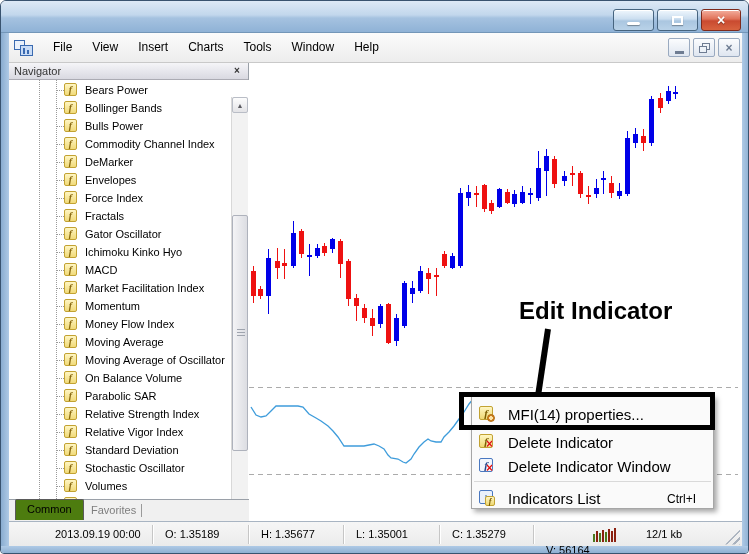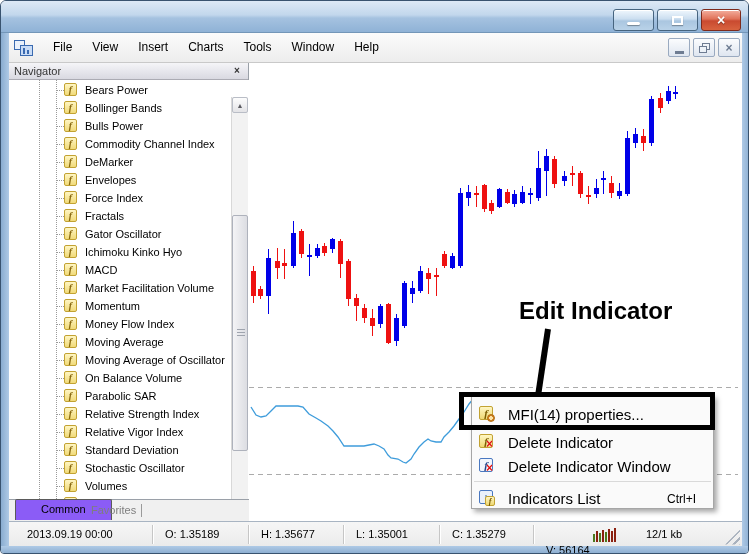--- a/index.html
+++ b/index.html
@@ -87,23 +87,23 @@
   .sc-up { top:0; }
   .sc-thumb { position:absolute; left:0; top:118px; width:16px; height:236px;
               background:linear-gradient(to right,#F4F4F6,#DCDDE2);
               border:1px solid #AEB2BC; border-radius:2px; }
   .sc-grip { position:absolute; left:4px; top:113px; width:8px; height:9px;
              background:repeating-linear-gradient(to bottom,#9FA4AE 0 1px,transparent 1px 3px); }
 
   
   .nav-tabs { position:absolute; left:0; top:436px; width:240px; height:22px;
               background:#F0F0F0; border-top:1px solid #9AA0A8; }
-  .tab-active { position:absolute; left:6px; top:-1px; height:21px; background:#8b5cf6;
+  .tab-active { position:absolute; left:6px; top:-1px; height:21px; background:#4d7c0f;
                 border:1px solid #5A5A5A; border-bottom:none; border-radius:2px 2px 0 0;
-                font-size:11px; padding:0 25px; line-height:19px; color:#000; cursor:default; }
+                font-size:11px; padding:0 11px; line-height:19px; color:#000; cursor:default; }
   .tab-idle { position:absolute; left:72px; top:0; font-size:11px; color:#7E7E7E;
               line-height:21px; padding:0 10px; cursor:default; }
   .tab-sep { position:absolute; left:132px; top:4px; width:1px; height:13px; background:#9A9A9A; }
 
   
   .chart-area { position:absolute; left:248px; top:62px; width:493px; height:458px; background:#fff; }
   #chart-svg { position:absolute; left:0; top:0; }
 
   
   .ctx-menu { position:absolute; left:470px; top:394px; width:243px; height:114px;
@@ -143,21 +143,21 @@
              border:5px solid #000; z-index:6; pointer-events:none; }
   .ann-text { position:absolute; left:518px; top:296px; font-size:24px; font-weight:bold;
               color:#000; z-index:6; letter-spacing:0px; }
   #ann-line { position:absolute; left:520px; top:325px; z-index:6; pointer-events:none; }
 
   
   .statusbar { position:absolute; left:8px; top:520px; width:733px; height:25px;
                background:linear-gradient(to bottom,#F6F6F6,#EBEBEB);
                border-top:1px solid #A8B4C2; display:flex; align-items:center; font-size:11px; color:#000; }
   .sseg { height:19px; line-height:19px; border-right:1px solid #C6C6C6; box-shadow:1px 0 0 #fff; }
-  .s1 { width:144px; padding-left:18px; } .s2 { width:96px; padding-left:12px; }
+  .s1 { width:144px; padding-left:46px; } .s2 { width:96px; padding-left:12px; }
   .s3 { width:95px; padding-left:12px; } .s4 { width:96px; padding-left:12px; }
   .s5 { width:94px; padding-left:12px; } .s6 { width:59px; padding-left:12px; border-right:none; box-shadow:none;margin-top:32px; }
   .s7 { flex:1; display:flex; align-items:center; border-right:none; box-shadow:none; position:relative; }
   .vol-icon { margin-left:0px; }
   .size-label { margin-left:27px; }
   .grip { position:absolute; right:2px; bottom:-1px; width:15px; height:15px;
           background:repeating-linear-gradient(135deg,#A9B2BE 0 2px,transparent 2px 5px);
           clip-path:polygon(100% 0,100% 100%,0 100%); }
 </style>
 </head>
@@ -274,21 +274,21 @@
               <span class="tree-label">Ichimoku Kinko Hyo</span>
             </div>
             <div class="tree-row">
               <span class="conn"></span>
               <span class="fbox-sm">f</span>
               <span class="tree-label">MACD</span>
             </div>
             <div class="tree-row">
               <span class="conn"></span>
               <span class="fbox-sm">f</span>
-              <span class="tree-label">Market Facilitation Volume</span>
+              <span class="tree-label">Market Facilitation Index</span>
             </div>
             <div class="tree-row">
               <span class="conn"></span>
               <span class="fbox-sm">f</span>
               <span class="tree-label">Momentum</span>
             </div>
             <div class="tree-row">
               <span class="conn"></span>
               <span class="fbox-sm">f</span>
               <span class="tree-label">Money Flow Index</span>

